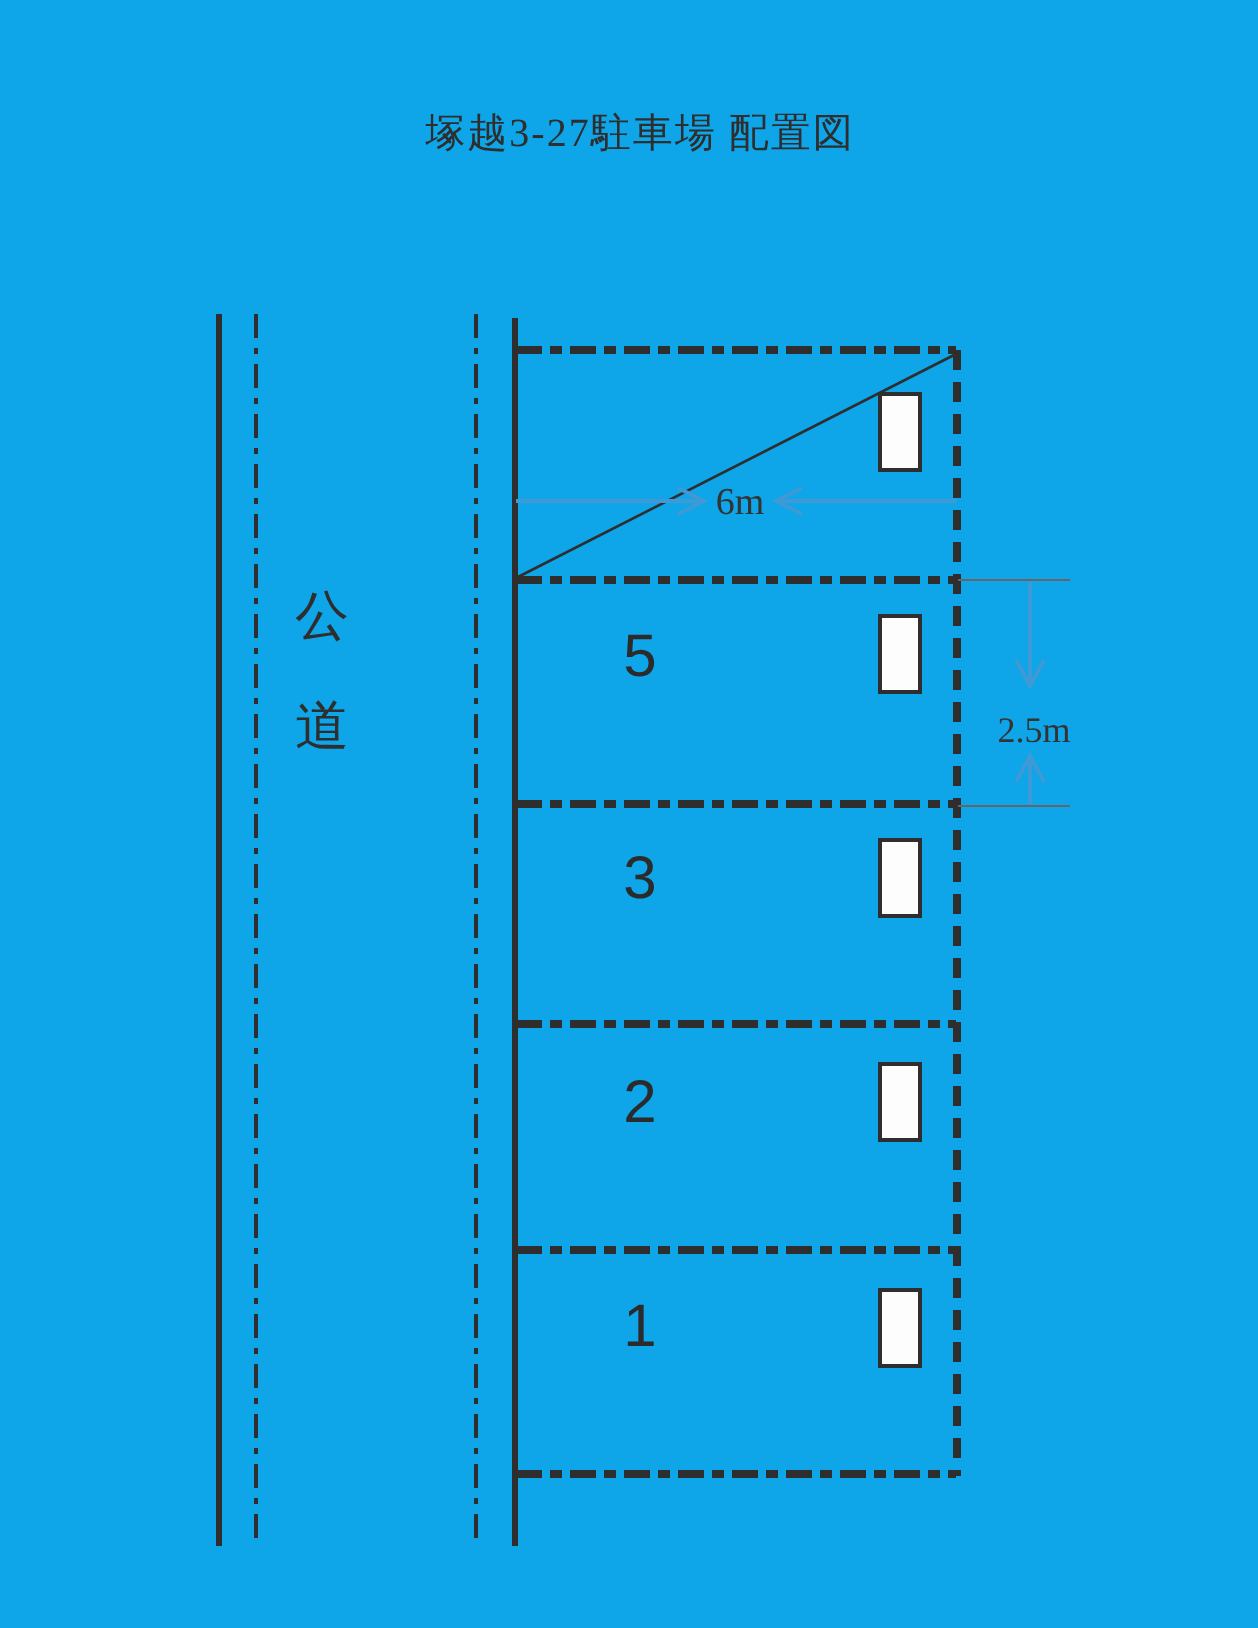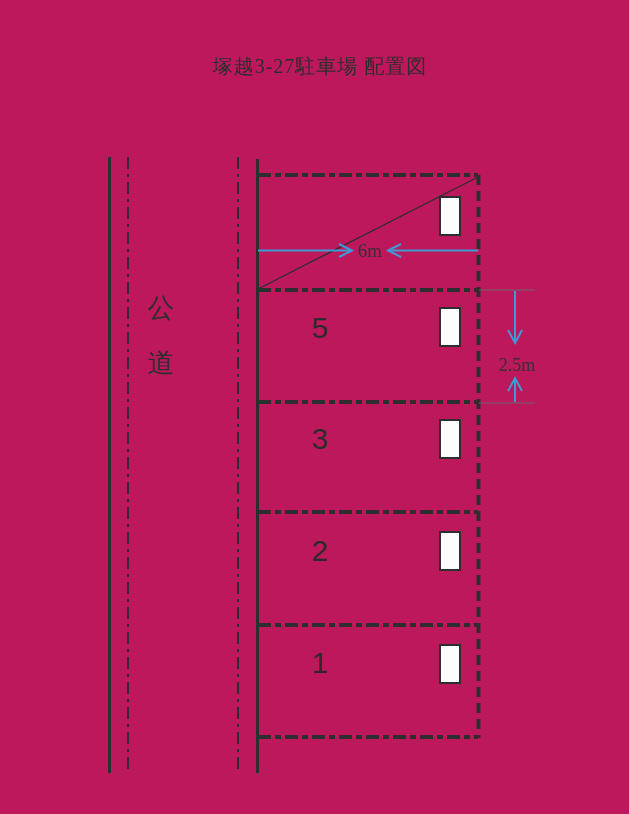--- a/index.html
+++ b/index.html
@@ -4,21 +4,21 @@
 <style>
   html, body {
     margin: 0;
     padding: 0;
     background: #ffffff;
   }
   .page {
     position: relative;
     width: 629px;
     height: 814px;
-    background: #be185d;
+    background: #0ea5e9;
     overflow: hidden;
     font-family: "Liberation Sans", "DejaVu Sans", sans-serif;
   }
   svg { display: block; }
   .title-text {
     font-family: "Liberation Serif", "DejaVu Serif", serif;
     font-size: 20px;
     fill: #2e2e2e;
     letter-spacing: 1px;
   }

